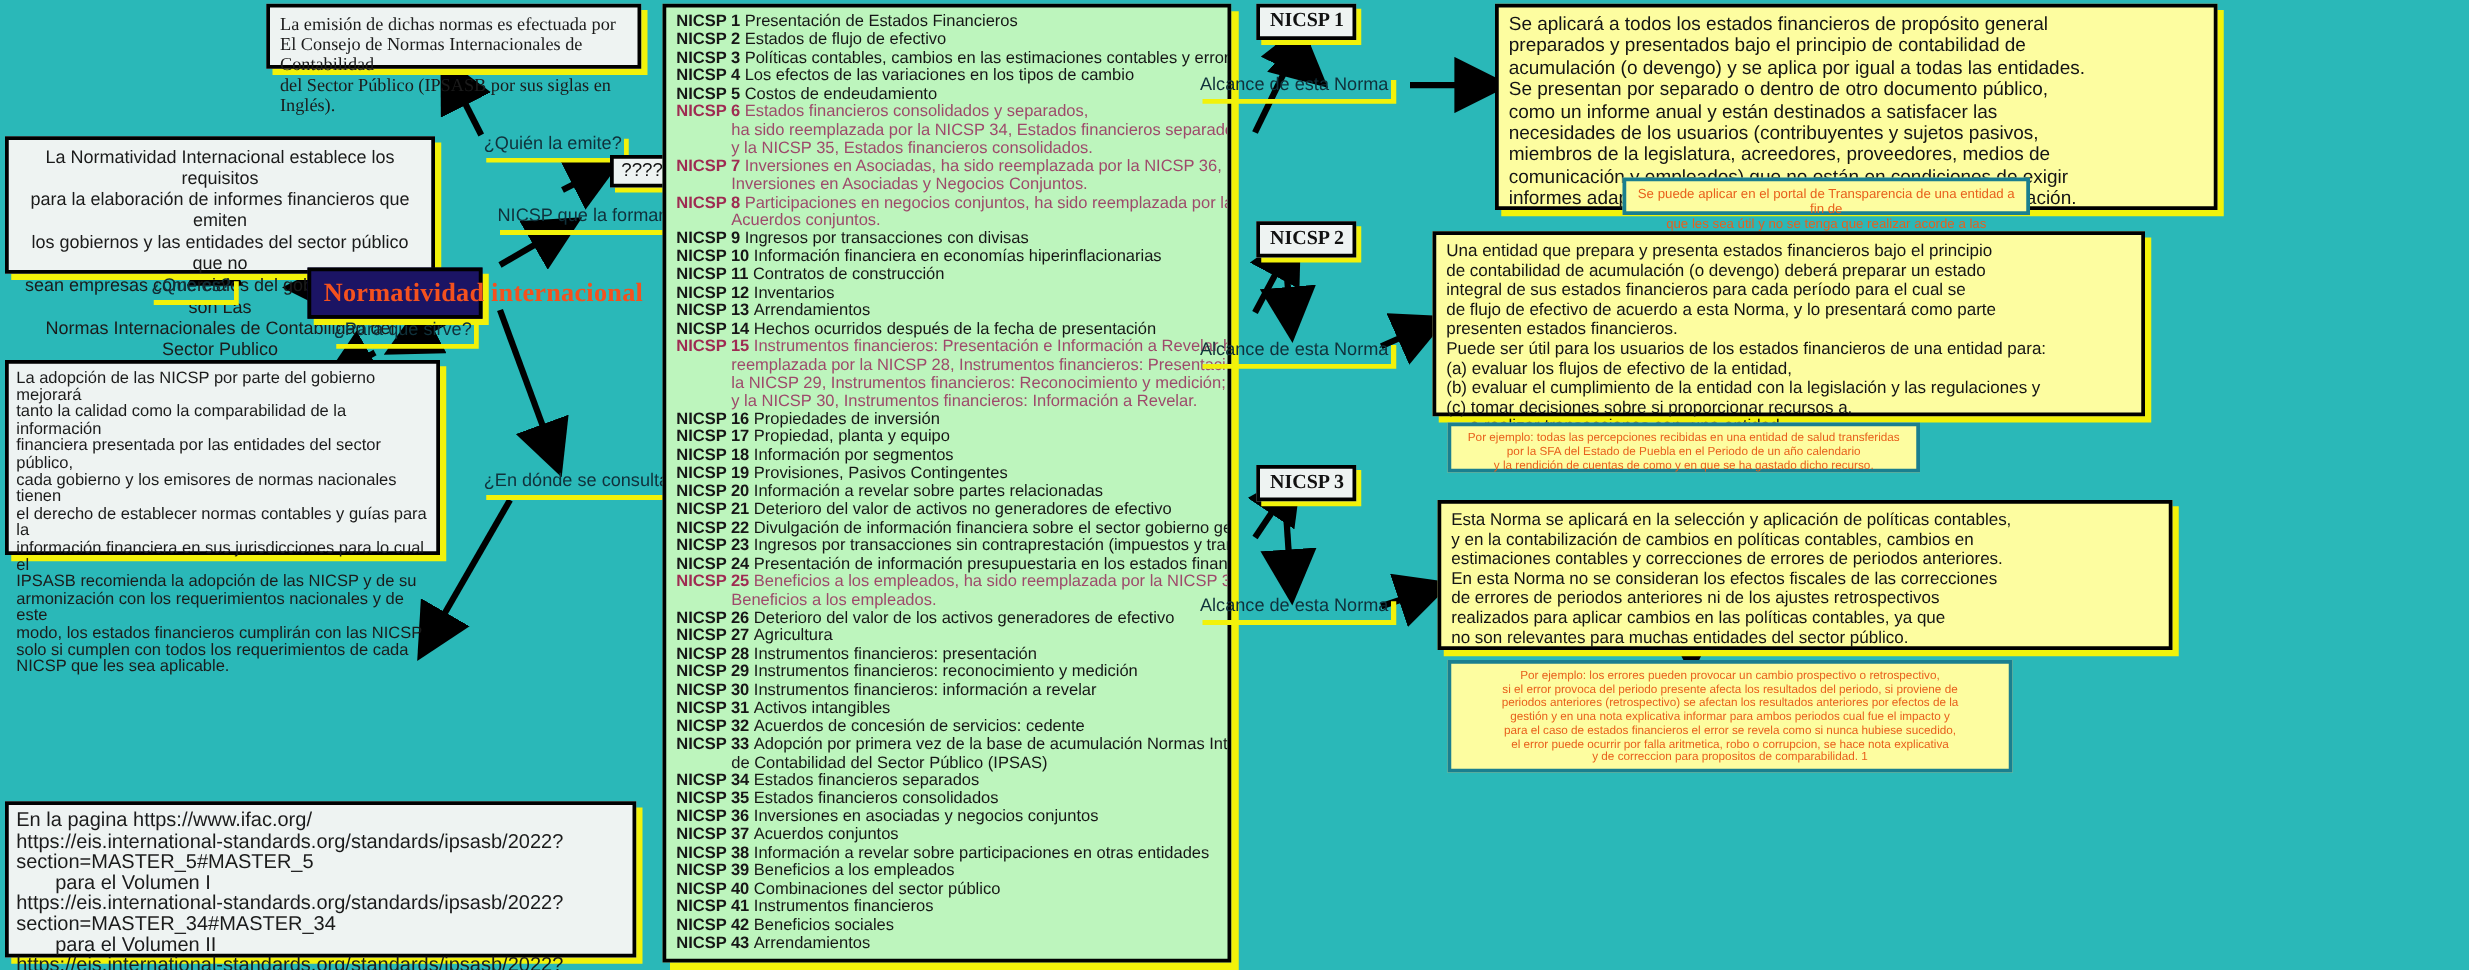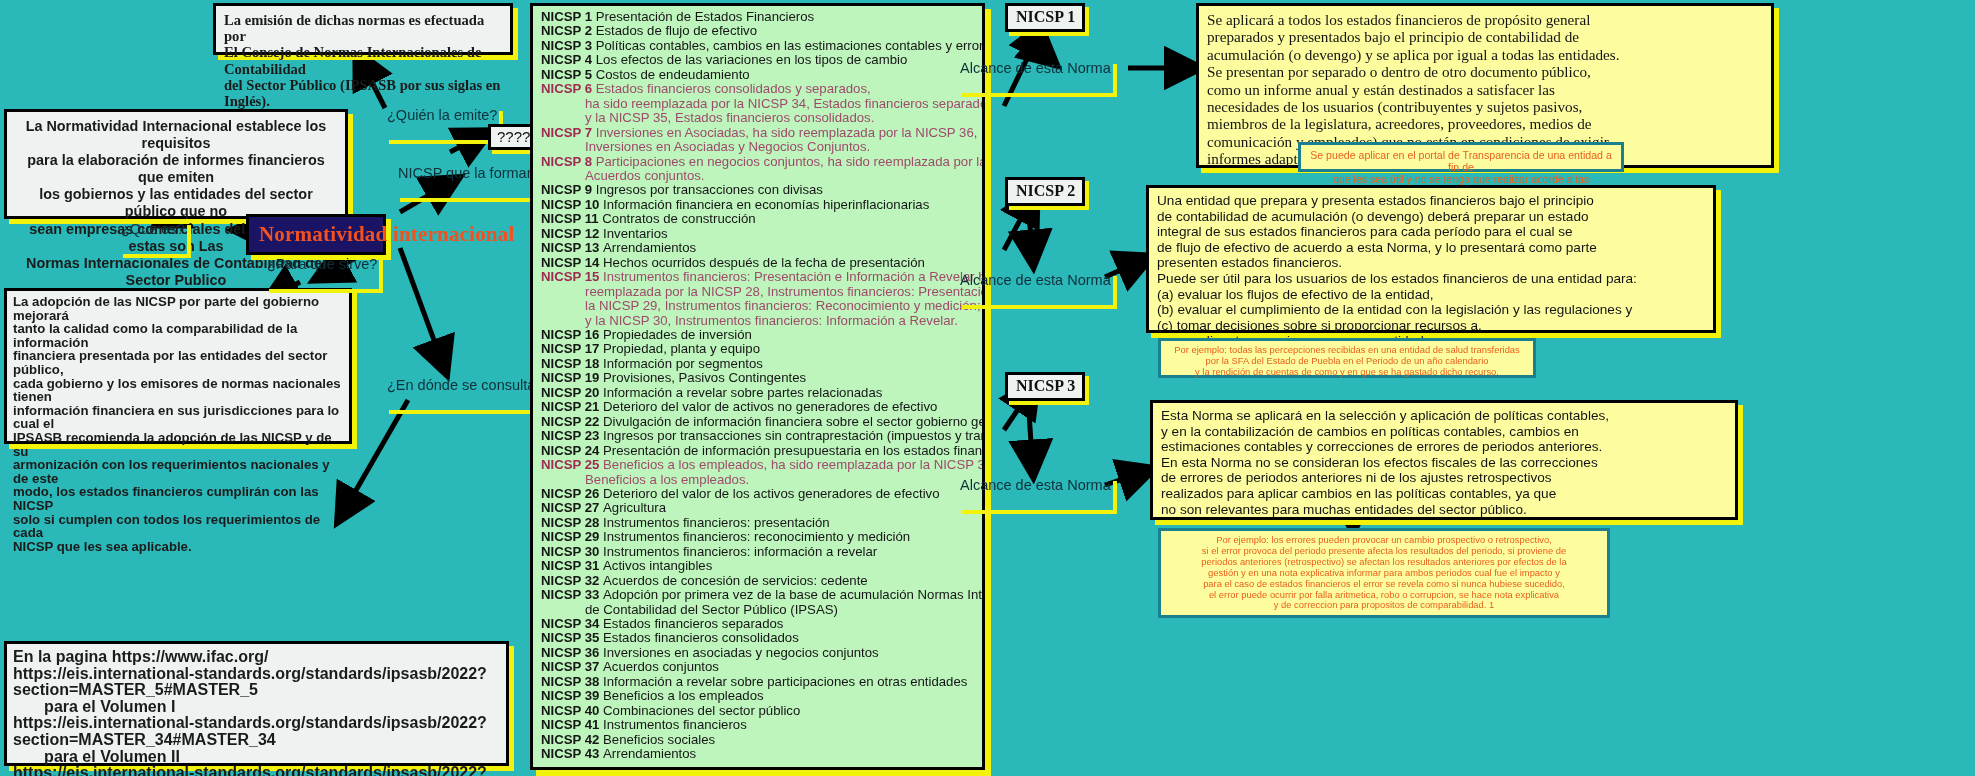--- a/index.html
+++ b/index.html
@@ -13,34 +13,33 @@
   svg.arrows{position:absolute;left:0;top:0;width:1975px;height:776px;pointer-events:none;}
 
   
   .node{
     position:absolute;
     background:#eef3f2;
     border:3px solid #000;
     box-shadow:5px 5px 0 0 #f2f20a;
     box-sizing:border-box;
     color:#1b1b1b;
-    font-weight:bold;
   }
 
   .serif{font-family:"Liberation Serif",serif;}
   .sans{font-family:"Liberation Sans",sans-serif;}
 
   
   .linklabel{
     position:absolute;
     font-size:14.5px;
     color:#10313b;
     background:transparent;
     white-space:nowrap;
-    padding:0 2px 16px 2px;
+    padding:0 2px 2px 2px;
     box-shadow:4px 4px 0 0 #f2f20a;
     line-height:1.15;
   }
 
   
   .center-node{
     position:absolute;
     background:#1b1464;
     border:3px solid #000;
     box-shadow:5px 5px 0 0 #f2f20a;
@@ -77,21 +76,21 @@
   
   .ybox{
     position:absolute;
     background:#fdfda0;
     border:3px solid #000;
     box-shadow:5px 5px 0 0 #f2f20a;
     box-sizing:border-box;
     padding:5px 8px;
     color:#141414;
   }
-  .ybox.serifbox{font-family:Liberation Serif, serif;font-size:15.2px;line-height:17.4px;}
+  .ybox.serifbox{font-family:Liberation Sans, sans-serif;font-size:15.2px;line-height:17.4px;}
   .ybox.note{
     border:3px solid #1a7f8f;
     box-shadow:none;
     background:#fdfda0;
     color:#e8601c;
     font-size:10.6px;
     line-height:12.2px;
     text-align:center;
     padding:4px 6px;
   }
@@ -196,20 +195,21 @@
       <div>(NICSP)</div>
     </div>
   </div>
 
   <div class="node sans" style="left:4px;top:288px;width:348px;height:156px;font-size:13.2px;line-height:13.6px;">
     <div class="blk l" style="padding:4px 6px;">
       <div>La adopción de las NICSP por parte del gobierno mejorará</div>
       <div>tanto la calidad como la comparabilidad de la información</div>
       <div>financiera presentada por las entidades del sector público,</div>
       <div>cada gobierno y los emisores de normas nacionales tienen</div>
+      <div>el derecho de establecer normas contables y guías para la</div>
       <div>información financiera en sus jurisdicciones para lo cual el</div>
       <div>IPSASB recomienda la adopción de las NICSP y de su</div>
       <div>armonización con los requerimientos nacionales y de este</div>
       <div>modo, los estados financieros cumplirán con las NICSP</div>
       <div>solo si cumplen con todos los requerimientos de cada</div>
       <div>NICSP que les sea aplicable.</div>
     </div>
   </div>
 
   <div class="node sans" style="left:4px;top:641px;width:505px;height:125px;font-size:16px;line-height:16.6px;">

